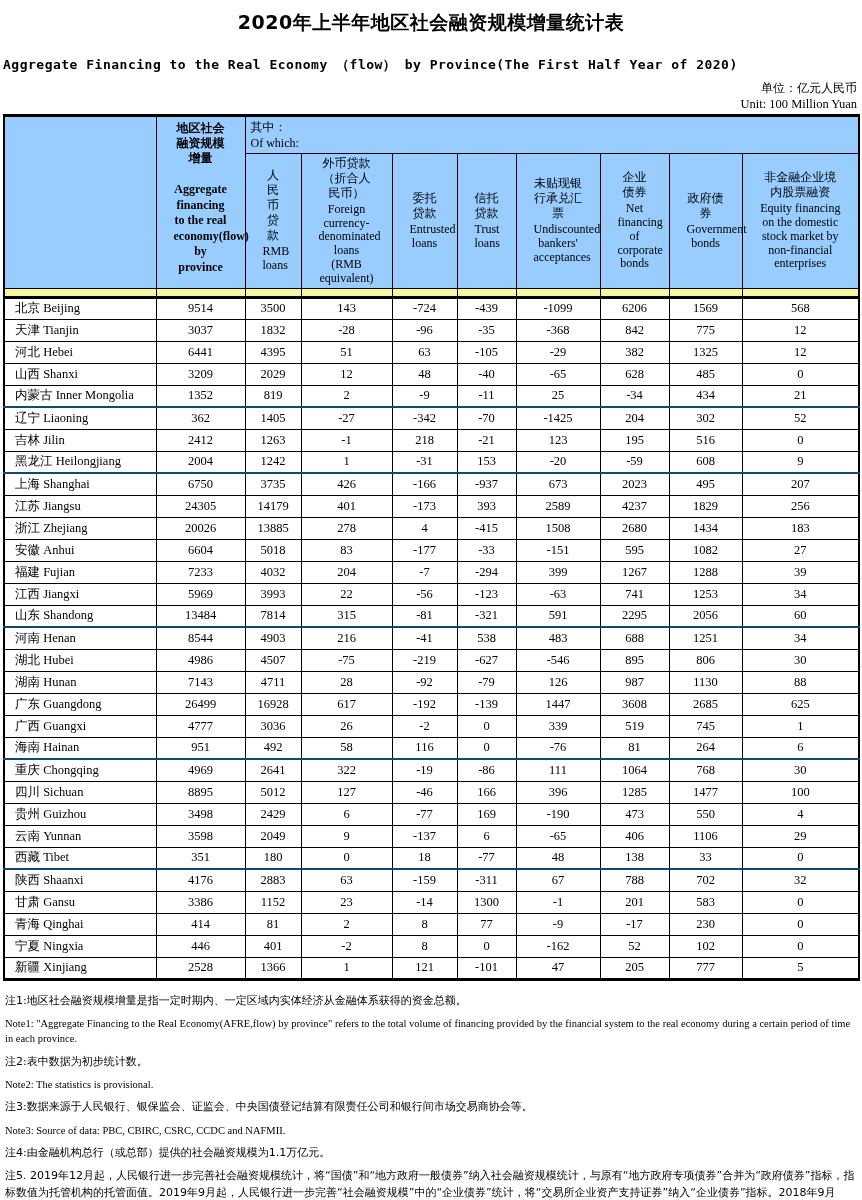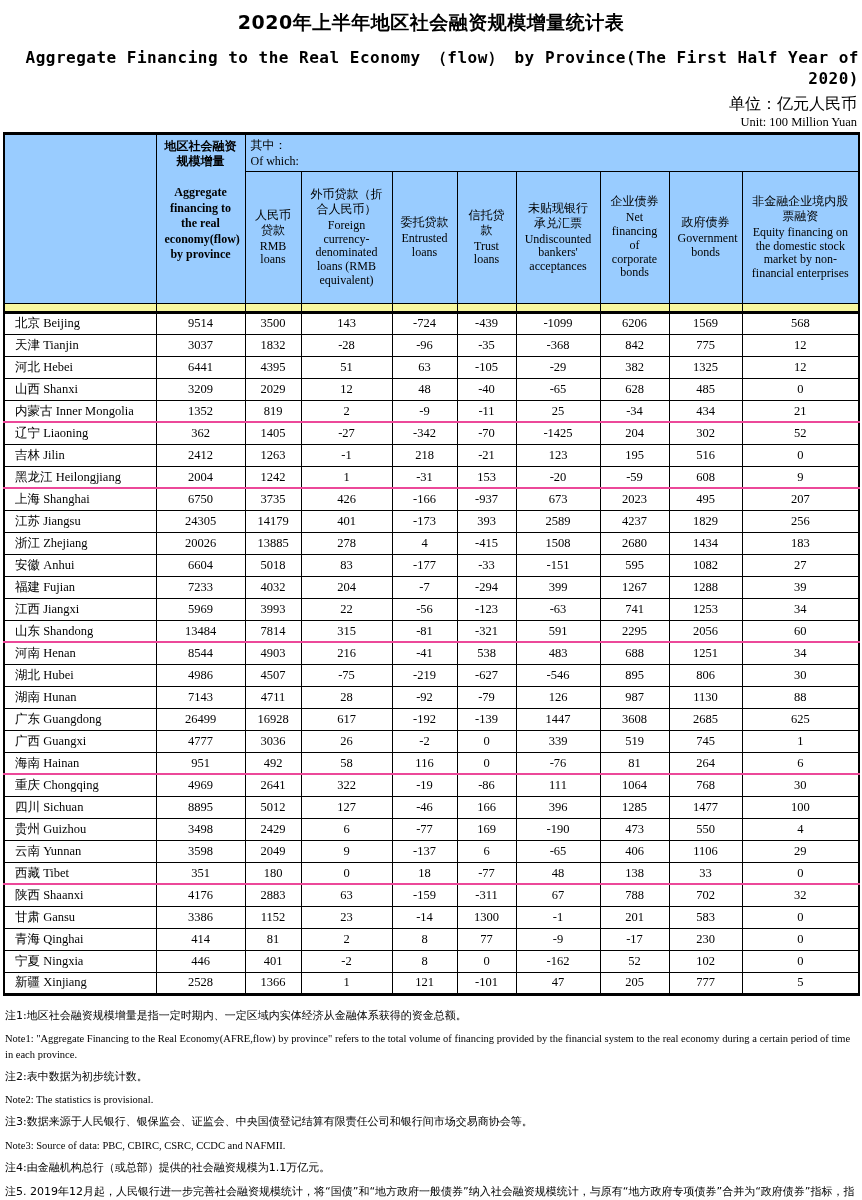--- a/index.html
+++ b/index.html
@@ -13,30 +13,30 @@
 
   .title {
     text-align: center;
     font-size: 19px;
     font-weight: bold;
     font-family: "DejaVu Sans", sans-serif;
     margin-top: 4px;
     letter-spacing: 0.5px;
   }
   .subtitle {
-    text-align: right;
-    font-size: 16px;
+    text-align: left;
+    font-size: 13px;
     font-weight: bold;
     font-family: "DejaVu Sans Mono", monospace;
     letter-spacing: 0.5px;
-    margin-top: 12px;
+    margin-top: 20px;
   }
   .unit-cn {
     text-align: right;
-    font-size: 16px;
+    font-size: 12px;
     font-family: "DejaVu Sans", sans-serif;
     margin-top: 6px;
     padding-right: 2px;
   }
   .unit-en {
     text-align: right;
     font-size: 12.5px;
     font-family: "Liberation Serif", serif;
     padding-right: 2px;
   }
@@ -47,21 +47,21 @@
     border-collapse: collapse;
     margin-top: 2px;
   }
   th, td { border: 1px solid #000; }
   table { border: 2px solid #000; border-top: 3px solid #000; border-bottom: 3px solid #000; }
 
   thead th {
     background: #99CCFF;
     font-weight: normal;
     vertical-align: middle;
-    padding: 2px 8px;
+    padding: 2px 17px;
   }
   thead .cn  { font-family: "DejaVu Sans", sans-serif; font-size: 12px; line-height: 1.25; }
   thead .en  { font-family: "Liberation Serif", serif; font-size: 12px; line-height: 1.15; margin-top: 2px; }
   th.province-h { background: #99CCFF; }
   th.agg-h { vertical-align: top; padding-top: 4px; }
   th.agg-h .cn { font-weight: bold; }
   th.agg-h .en { font-weight: bold; margin-top: 16px; line-height: 1.3; }
   th.ofwhich { text-align: left; vertical-align: top; padding-left: 5px; padding-top: 3px; height: 32px; }
   th.ofwhich .cn, th.ofwhich .en { display: block; font-weight: normal; }
   tr.subhead th { height: 132px; text-align: center; }
@@ -69,21 +69,21 @@
 
   tbody td { height: 22px; font-size: 12.5px; background: #fff; }
   td.province {
     text-align: left;
     padding-left: 10px;
     font-family: "Liberation Serif", serif;
     white-space: nowrap;
     overflow: hidden;
   }
   td.num { text-align: center; font-family: "Liberation Serif", serif; }
-  tr.group-end td { border-bottom: 2px solid #ec4899; }
+  tr.group-end td { border-bottom: 2px solid #0c4a6e; }
 
   .notes { padding: 5px 4px 0 2px; }
   .note { margin-top: 7px; }
   .note.cn {
     font-family: "DejaVu Sans", sans-serif;
     font-size: 11px;
     line-height: 1.5;
   }
   .note.en {
     font-family: "Liberation Serif", serif;

